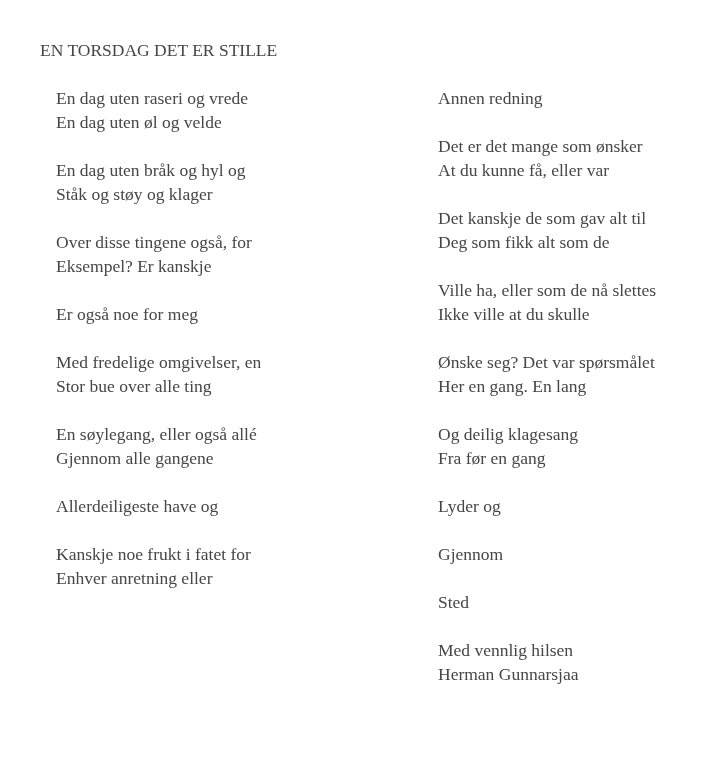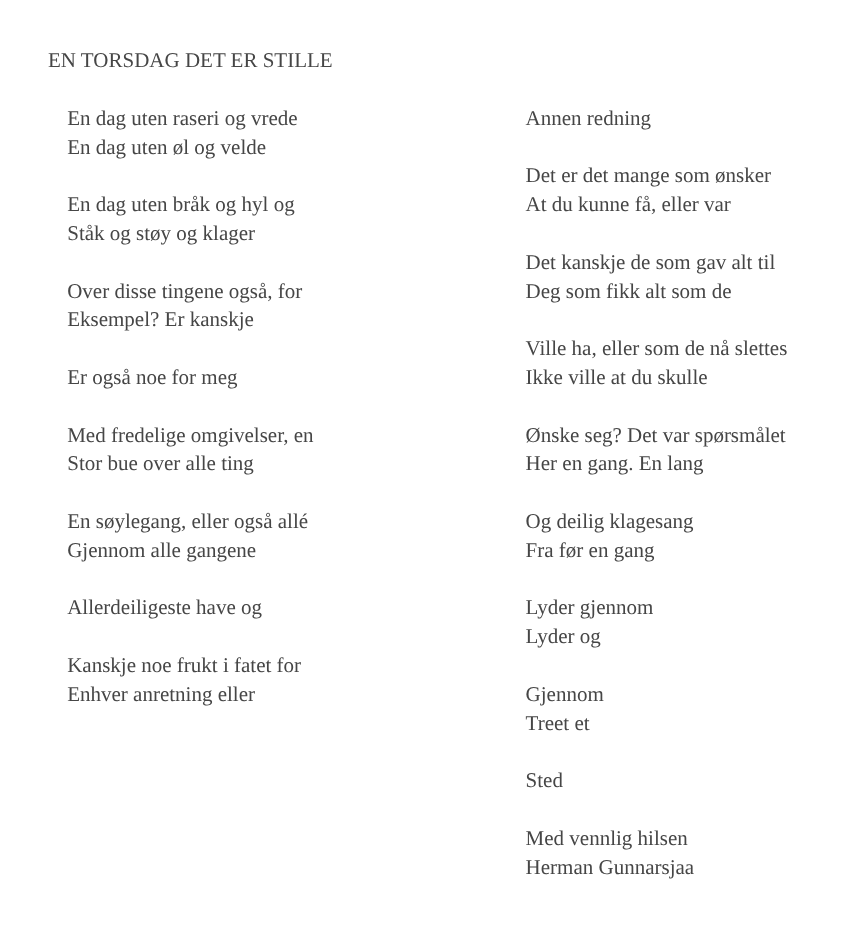--- a/index.html
+++ b/index.html
@@ -68,26 +68,24 @@
   </div>
   <div class="stanza">
     <span class="line">Ønske seg? Det var spørsmålet</span>
     <span class="line">Her en gang. En lang</span>
   </div>
   <div class="stanza">
     <span class="line">Og deilig klagesang</span>
     <span class="line">Fra før en gang</span>
   </div>
   <div class="stanza">
-    <span class="line">Lyder gjennom</span>
     <span class="line">Lyder og</span>
   </div>
   <div class="stanza">
     <span class="line">Gjennom</span>
-    <span class="line">Treet et</span>
   </div>
   <div class="stanza">
     <span class="line">Sted</span>
   </div>
   <div class="stanza">
     <span class="line">Med vennlig hilsen</span>
     <span class="line">Herman Gunnarsjaa</span>
   </div>
 </div>
 

